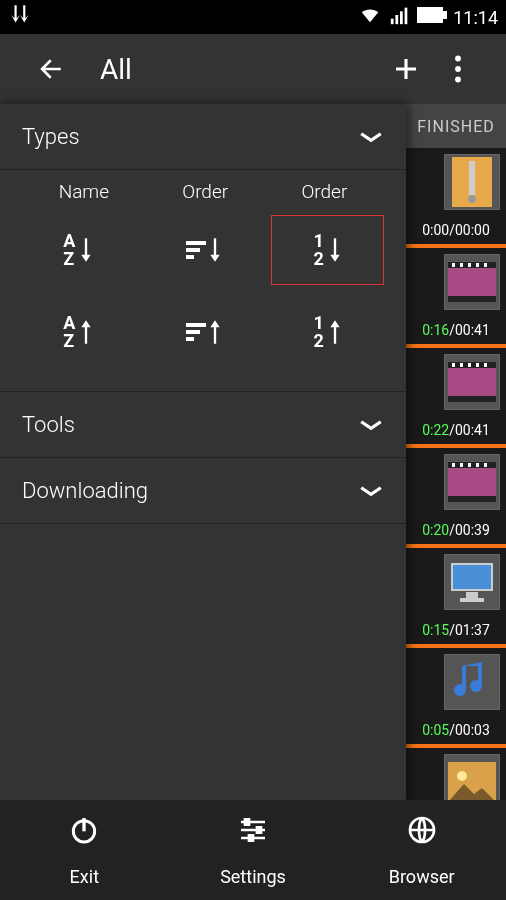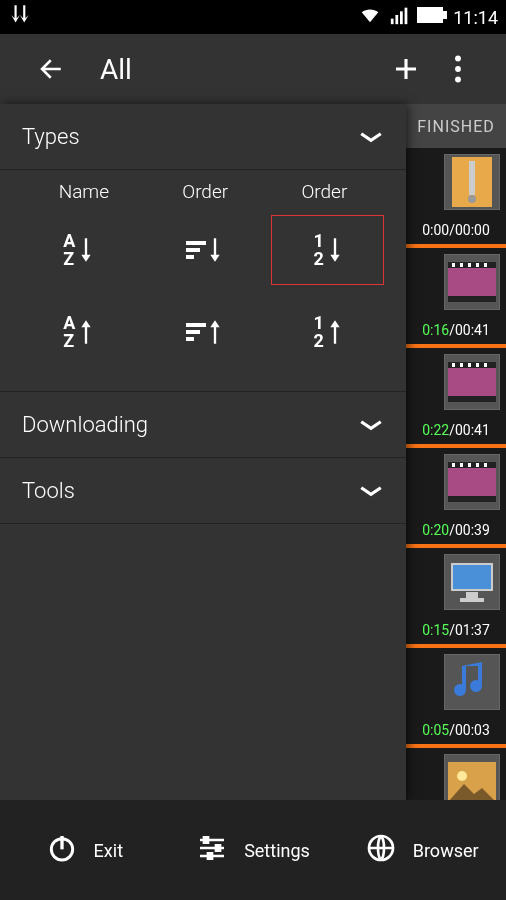--- a/index.html
+++ b/index.html
@@ -38,21 +38,21 @@
 .sort-cols div { font-size: 19px; font-weight: 300; }
 .sort-grid { display: grid; grid-template-columns: repeat(3,1fr); gap: 12px; }
 .sort-cell { height: 70px; display: flex; align-items: center; justify-content: center; }
 .sort-cell.selected { border: 1px solid #d33; }
 .sicon { display: flex; align-items: center; }
 .sicon .col { display: flex; flex-direction: column; font-size: 18px; font-weight: bold; line-height: 1; margin-right: 4px; }
 .arrow { width: 14px; }
 
 
 .bottombar { position: absolute; left: 0; right: 0; bottom: 0; height: 100px; background: #222; display: flex; }
-.bbtn { flex: 1; display: flex; flex-direction: row; align-items: center; justify-content: center; gap: 16px; }
+.bbtn { flex: 1; display: flex; flex-direction: column; align-items: center; justify-content: center; gap: 16px; }
 .bbtn .bl { font-size: 18px; }
 </style>
 </head>
 <body>
 
 <div class="screen">
 
   <div class="statusbar">
     <div class="left">
       <span>
@@ -296,32 +296,32 @@
                   <path d="M5 22h2V8h3L6 2 2 8h3z"></path>
                 </svg>
               </div>
             </div>
           </div>
       </div>
     </div>
 
     <div class="section">
       <div class="section-head">
-        <span class="lbl">Downloading</span>
+        <span class="lbl">Tools</span>
         <span>
           <svg class="chevron" viewBox="0 0 24 12" fill="none" stroke="#fff" stroke-width="3">
               <path d="M3 3l9 6 9-6"></path>
             </svg>
         </span>
       </div>
     </div>
 
     <div class="section">
       <div class="section-head">
-        <span class="lbl">Tools</span>
+        <span class="lbl">Downloading</span>
         <span>
           <svg class="chevron" viewBox="0 0 24 12" fill="none" stroke="#fff" stroke-width="3">
               <path d="M3 3l9 6 9-6"></path>
             </svg>
         </span>
       </div>
     </div>
 
   </div>
 

